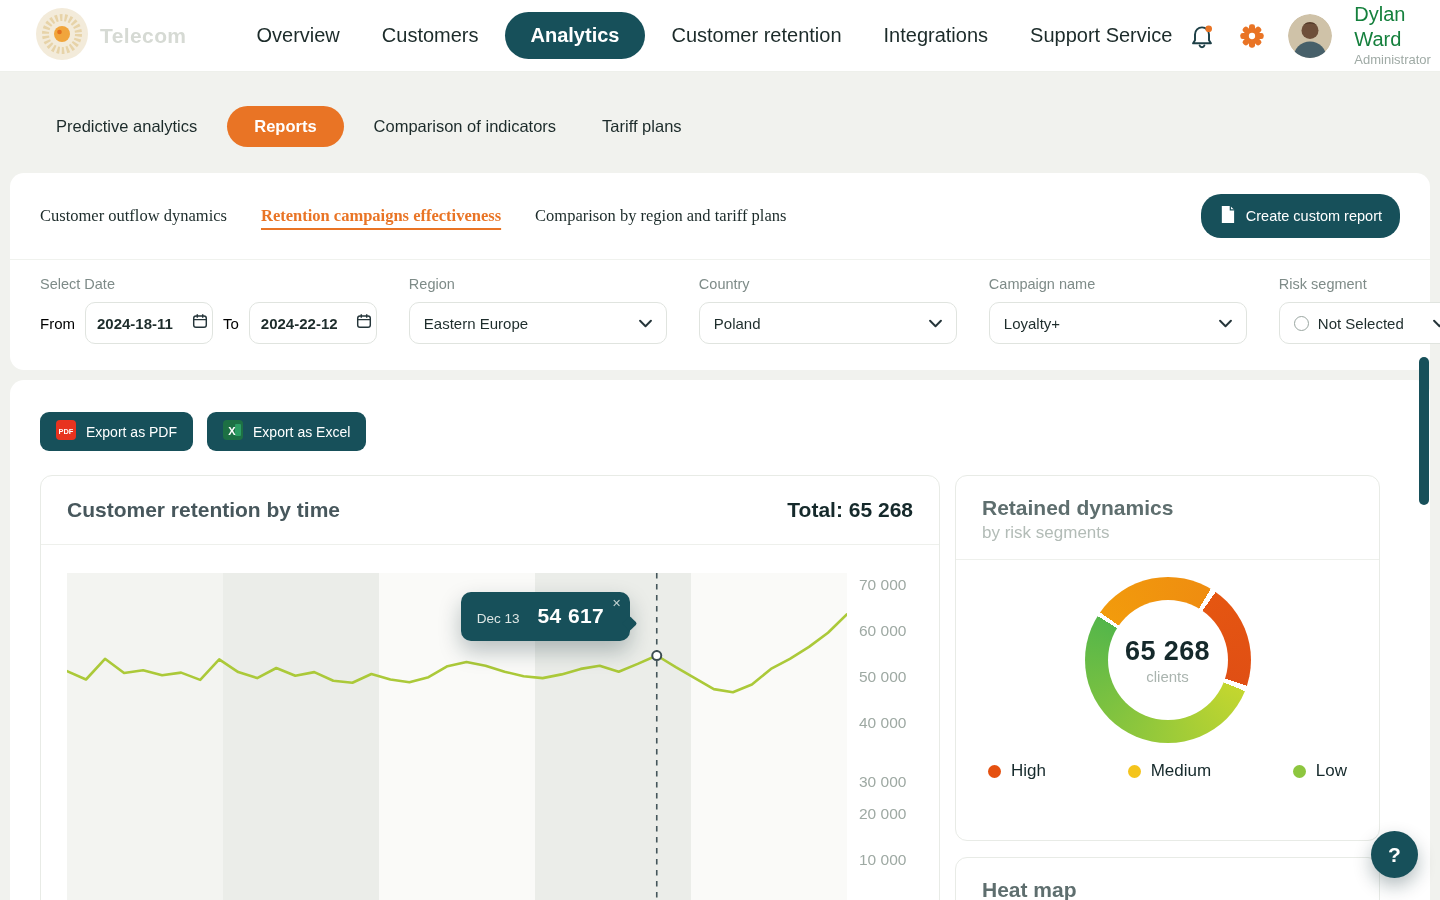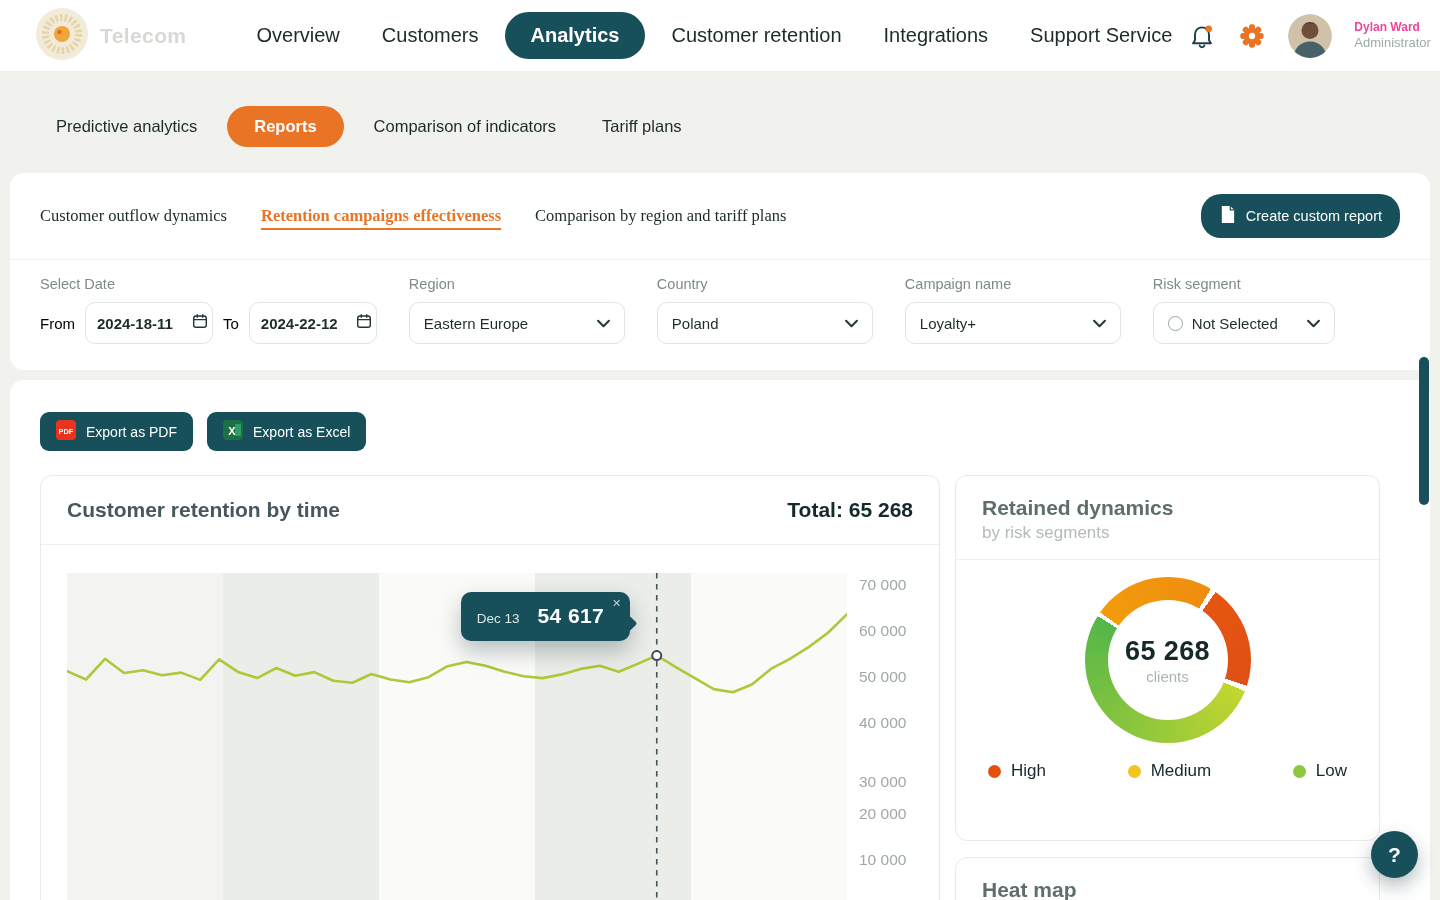--- a/index.html
+++ b/index.html
@@ -13,21 +13,21 @@
   .navbar { height:72px; background:#fff; display:flex; align-items:center; padding:0 36px; border-bottom:1px solid #eef0eb; }
   .brand { display:flex; align-items:center; gap:12px; cursor:pointer; }
   .brand-name { font-size:21px; font-weight:700; color:#d6dad4; letter-spacing:.4px; }
   .main-nav { display:flex; align-items:center; gap:10px; margin-left:54px; }
   .nav-item { font-size:20px; color:#1c2b2a; padding:11px 16px; border-radius:24px; cursor:pointer; white-space:nowrap; }
   .nav-item.active { background:#17505a; color:#fff; font-weight:600; padding:12px 26px; }
   .nav-right { margin-left:auto; display:flex; align-items:center; gap:22px; }
   .icon-btn { width:28px; height:28px; background:none; border:none; cursor:pointer; padding:0; position:relative; }
   .avatar { width:44px; height:44px; border-radius:50%; overflow:hidden; flex:none; cursor:pointer; }
   .user-block { line-height:1.25; cursor:pointer; }
-  .user-name { font-size:12px; font-weight:700; color:#ec4899; }
+  .user-name { font-size:20px; font-weight:400; color:#15803d; }
   .user-role { font-size:13px; color:#9faaa5; }
   .user-caret { cursor:pointer; margin-left:2px; }
 
   
   .page { padding:0 10px; }
   .tabs-row { display:flex; align-items:center; gap:14px; padding:34px 30px 26px; }
   .tab { font-size:16.5px; padding:10px 16px; border-radius:22px; cursor:pointer; color:#1c2b2a; }
   .tab.active { background:#e97425; color:#fff; font-weight:600; padding:11px 27px; }
 
   .filters-card { background:#fff; border-radius:14px; }
@@ -38,21 +38,21 @@
 
   .filters-row { display:flex; gap:32px; padding:16px 30px 26px; }
   .filter-label { font-size:14.5px; color:#7e8b88; margin-bottom:10px; }
   .filter-controls { display:flex; align-items:center; gap:10px; }
   .date-word { font-size:15px; color:#000000; }
   .input-box { display:flex; align-items:center; gap:8px; border:1.5px solid #e0e4df; border-radius:10px; height:42px; padding:0 11px; background:#fff; width:128px; }
   .input-box input { border:none; outline:none; width:86px; font-size:15px; font-weight:600; color:#1e2d2c; font-family:inherit; background:transparent; }
   .select-box { display:flex; align-items:center; justify-content:space-between; gap:10px; border:1.5px solid #e0e4df; border-radius:10px; height:42px; padding:0 14px; cursor:pointer; background:#fff; }
   .select-left { display:flex; align-items:center; gap:9px; }
   .select-value { font-size:15px; color:#1e2d2c; }
-  .w232 { width:216px;margin-top:7px; } .w182 { width:182px;border-radius:10px; }
+  .w232 { width:258px;margin-top:7px; } .w182 { width:182px;border-radius:10px; }
   .radio-circle { width:15px; height:15px; border:1.6px solid #9aa6a1; border-radius:50%; }
 
   
   .main-card { background:#fff; border-radius:14px; margin-top:10px; padding:32px 30px; height:640px; }
   .export-row { display:flex; gap:14px; }
   .export-btn { display:flex; align-items:center; gap:10px; background:#17505a; color:#fff; border:none; border-radius:9px; font-size:14px; padding:8px 16px; cursor:pointer; font-family:inherit; }
   .content-row { display:flex; gap:15px; margin-top:24px; }
 
   .chart-card { width:900px; flex:none; border:1px solid #e8ebe6; border-radius:12px; height:560px; }
   .chart-header { display:flex; align-items:center; justify-content:space-between; padding:22px 26px; border-bottom:1px solid #eef0ec; }

